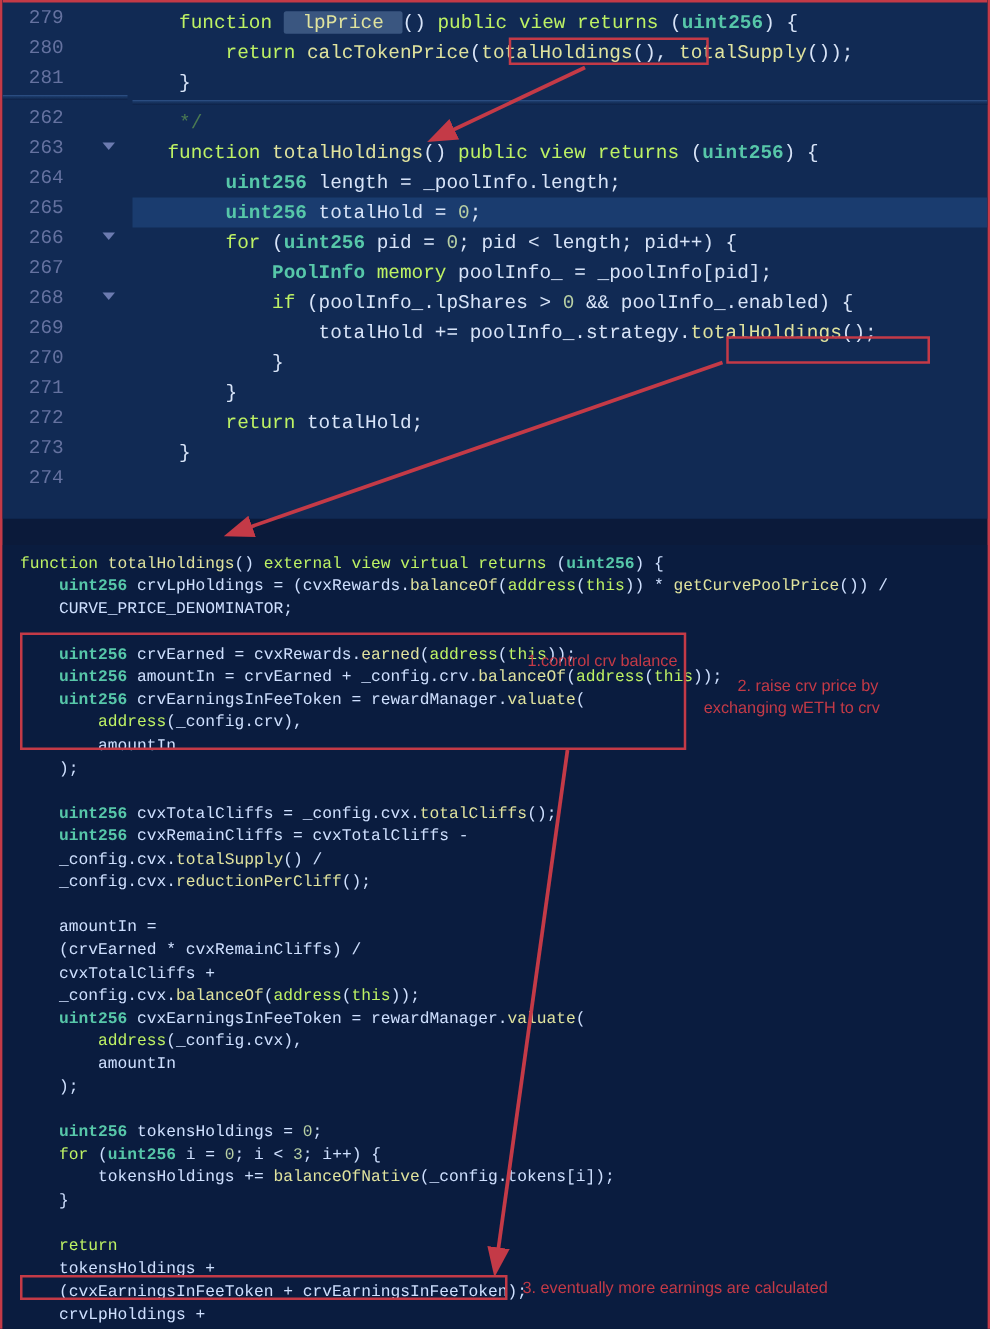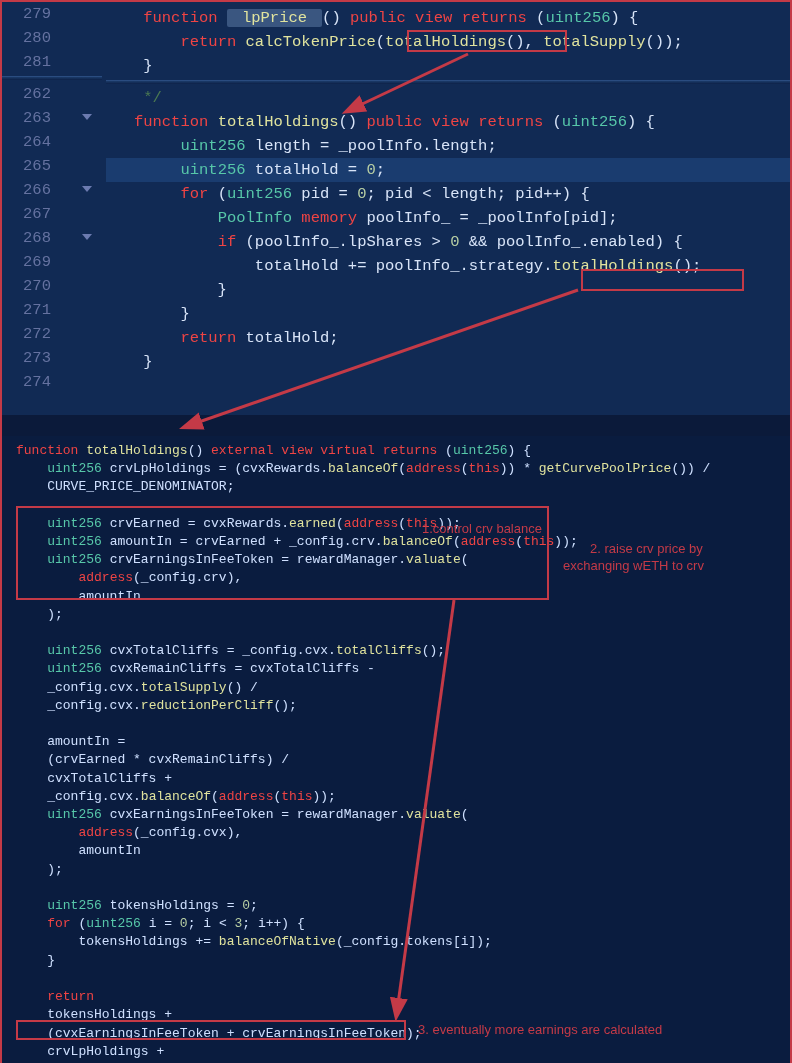--- a/index.html
+++ b/index.html
@@ -62,23 +62,23 @@
   .cline {
     height: 24px;
     line-height: 24px;
     white-space: pre;
     color: #d8e4f8;
   }
   .hl-line {
     background: #1a3c6f;
   }
   .hlword { background: #3a5680; border-radius:2px; padding:0 15px;}
-  .kw { color: #ef4444; }
+  .kw { color: #bef264; }
   .fn { color: #e0e39e; }
-  .ty { color: #57c7a9; }
+  .ty { color: #57c7a9; font-weight: bold; }
   .nm { color: #b8cfa4; }
   .cm { color: #4b7a52; }
   .hrule {
     height: 4px;
     background: linear-gradient(#1b3b6a,#0d2147);
     border-top: 1px solid #2a4c80;
     margin: 2px 0 2px 0;
   }
   .p2line {
     line-height: 18.2px;

